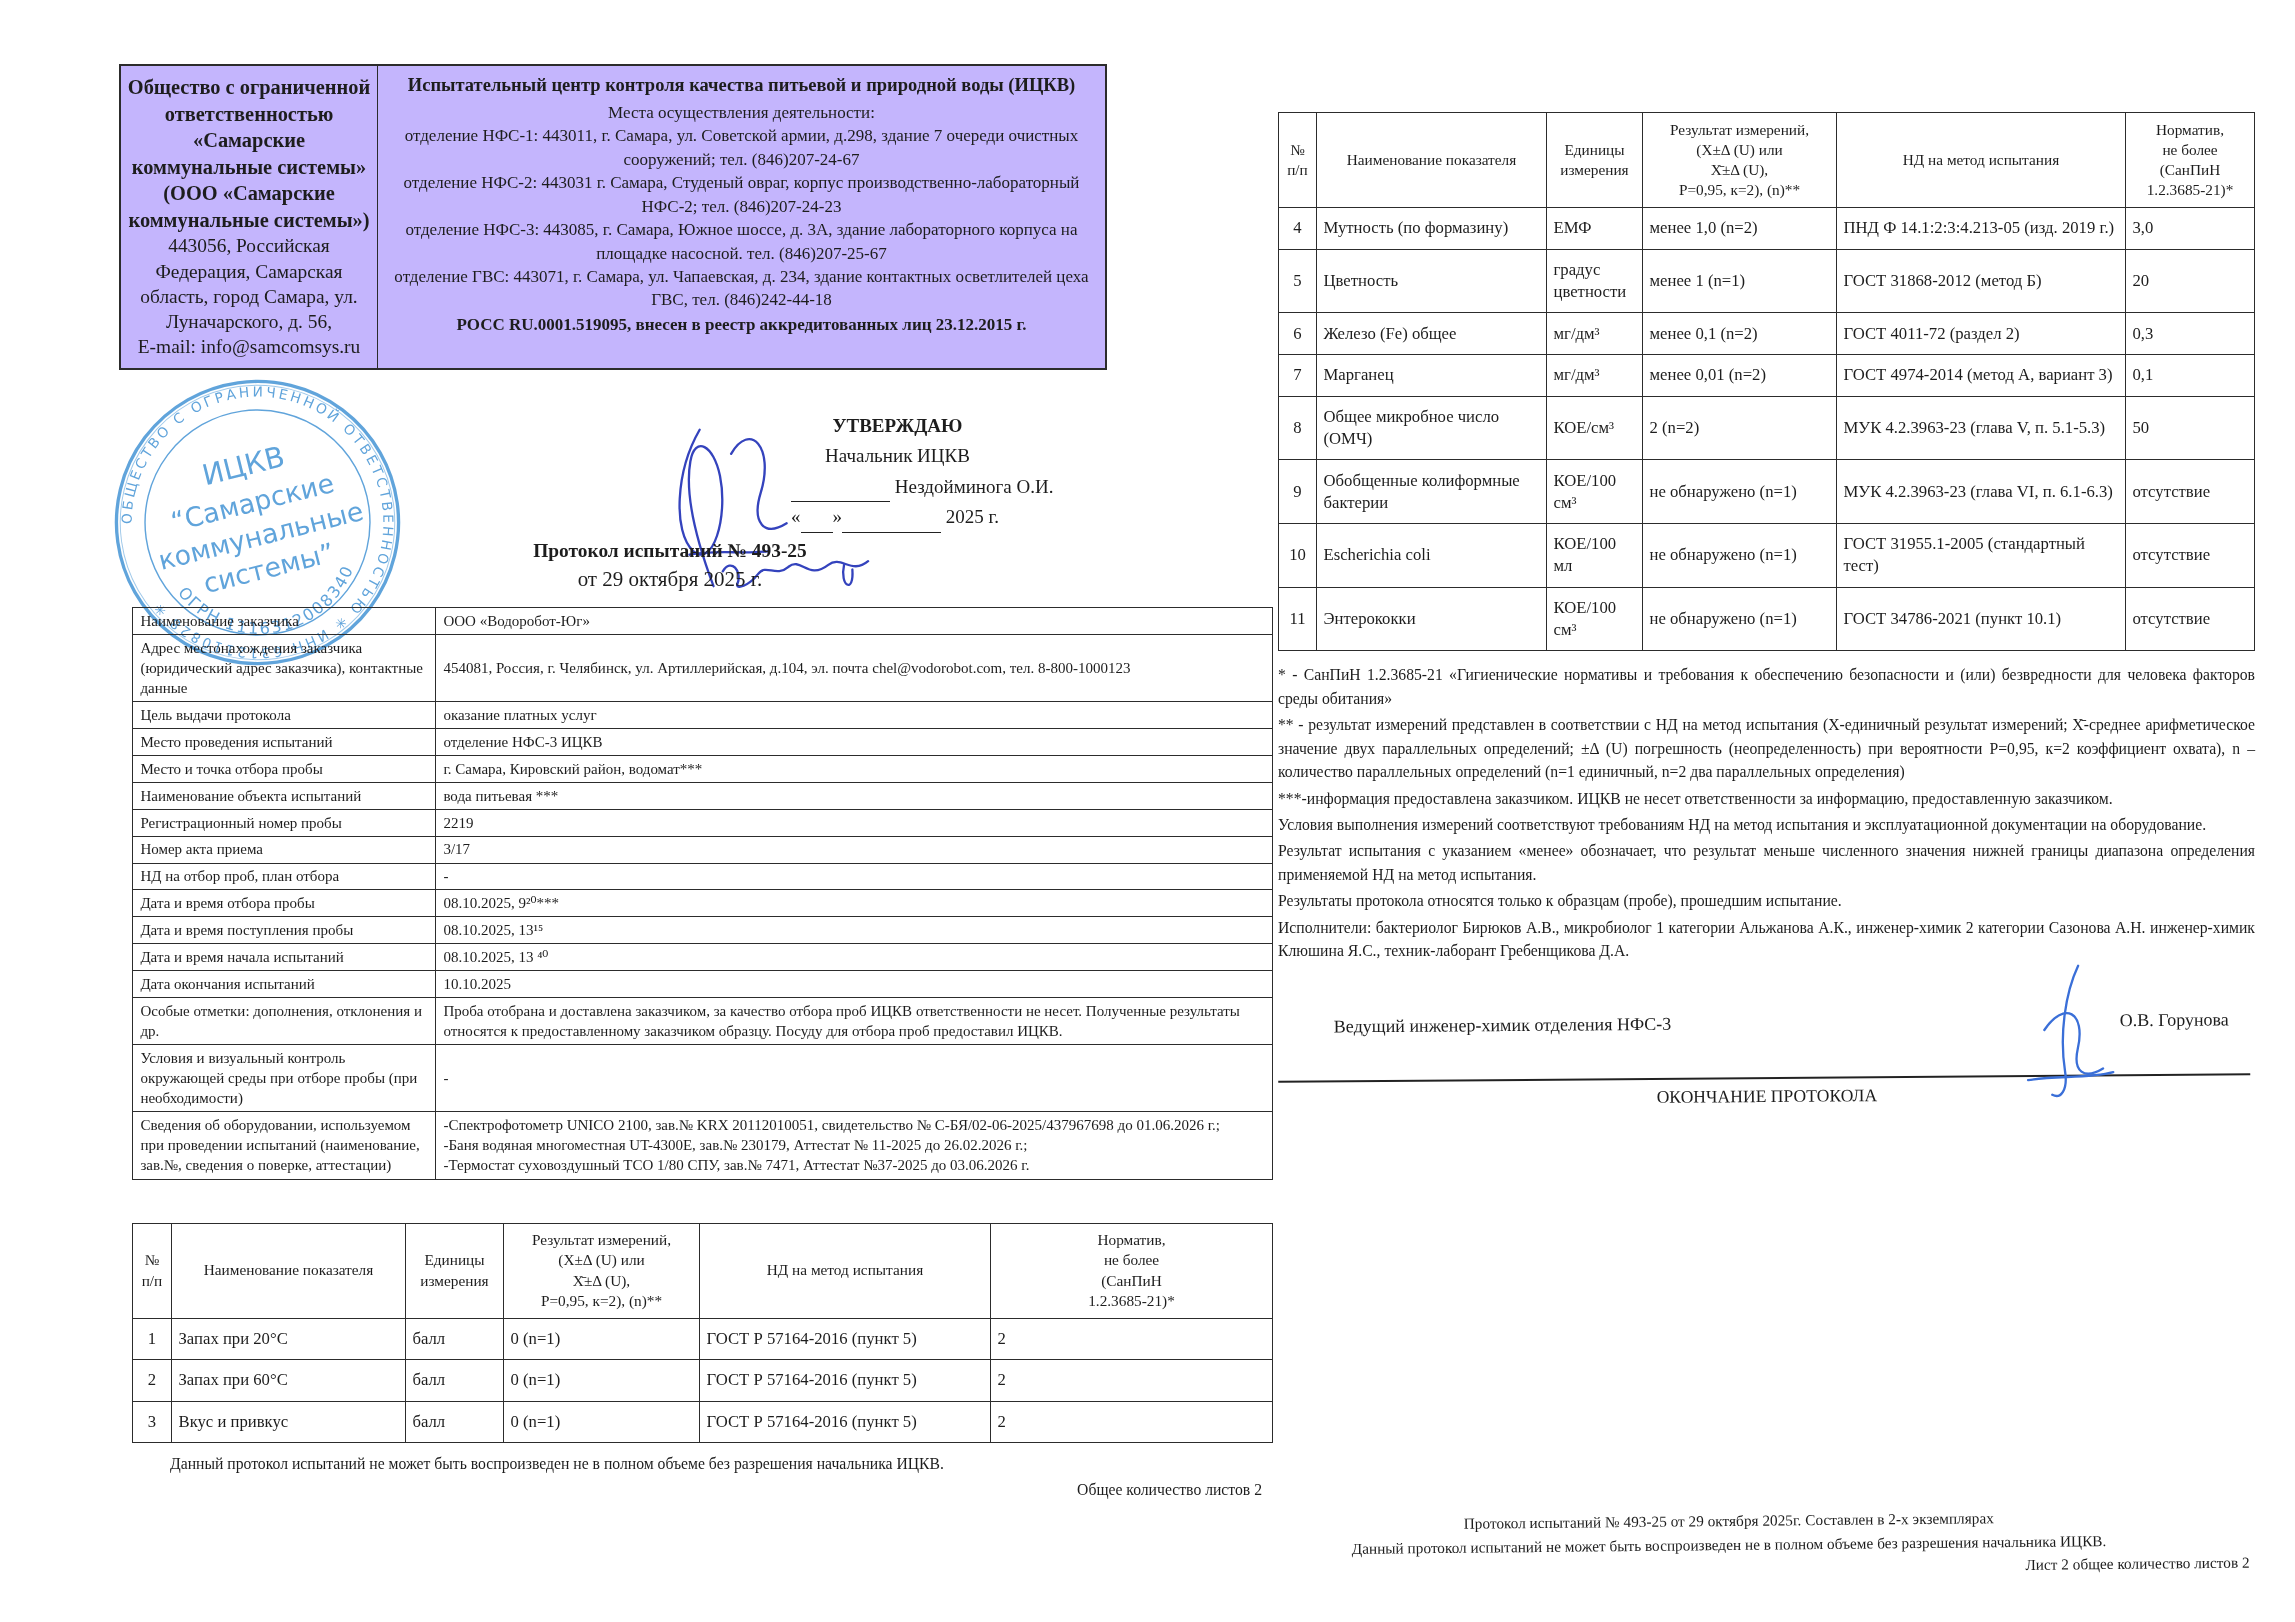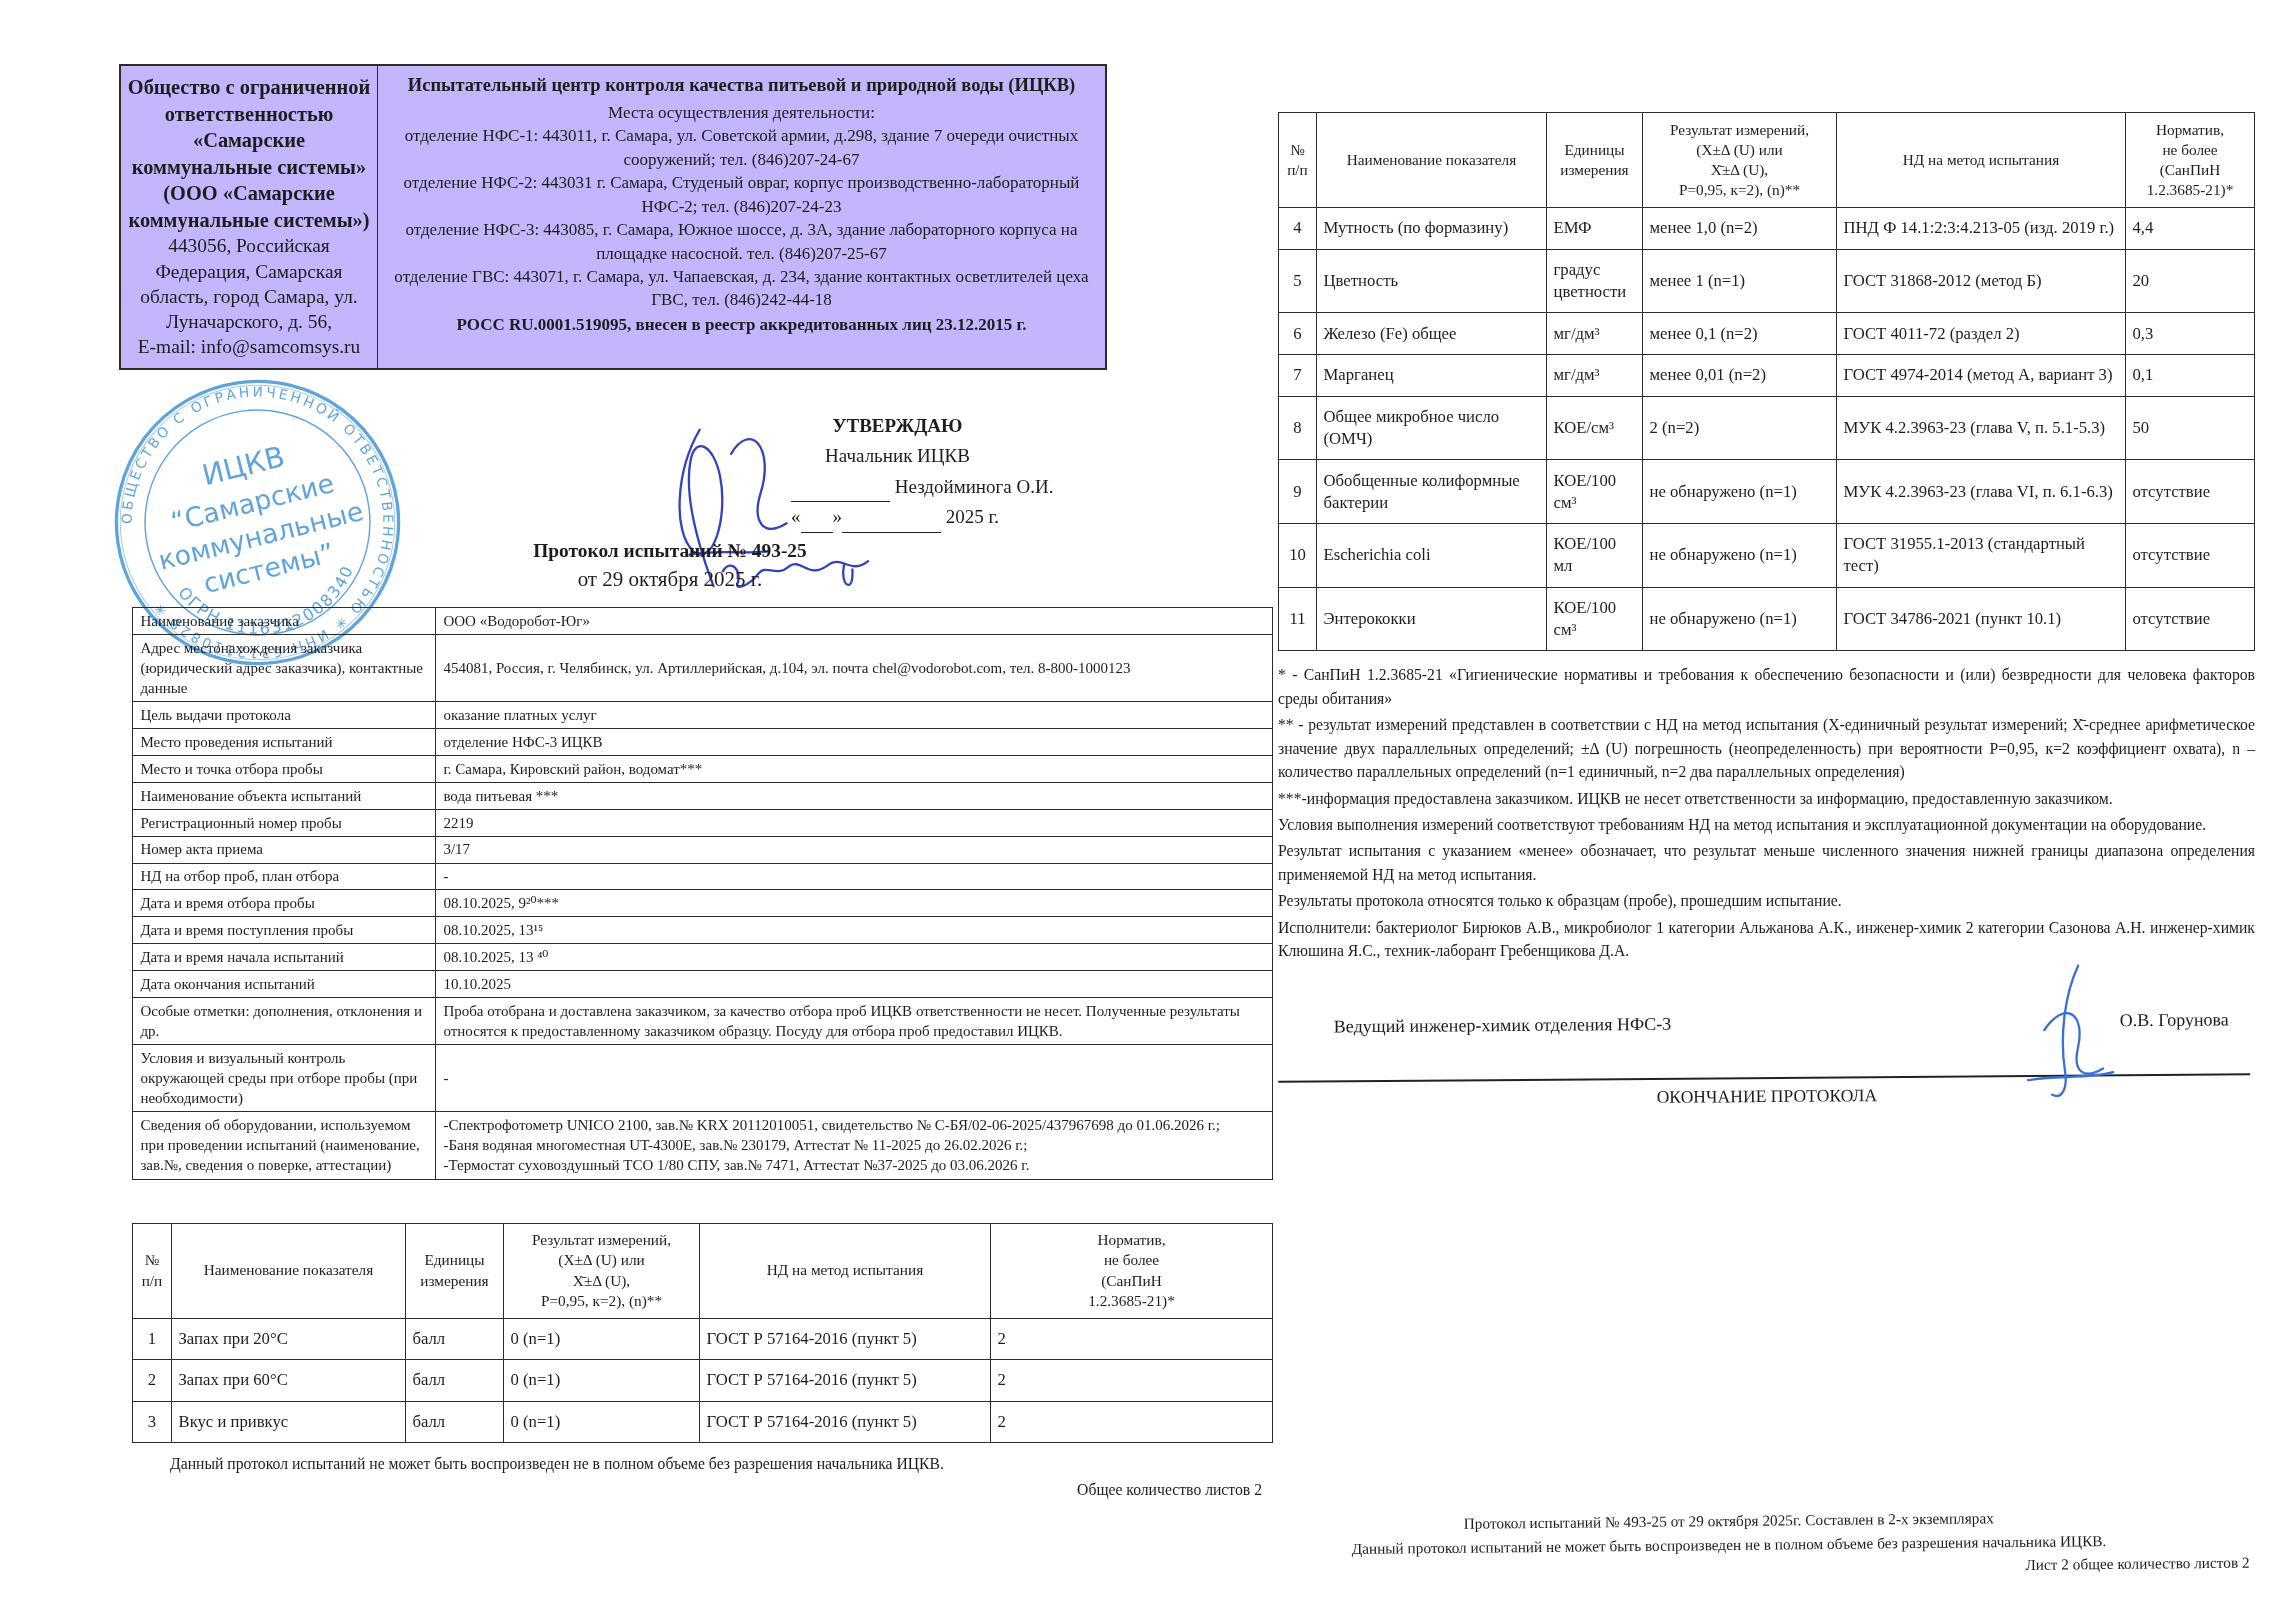--- a/index.html
+++ b/index.html
@@ -316,21 +316,21 @@
 1.2.3685-21)*</th>
         </tr>
       </thead>
       <tbody>
         <tr>
             <td class="num">4</td>
             <td>Мутность (по формазину)</td>
             <td>ЕМФ</td>
             <td>менее 1,0 (n=2)</td>
             <td>ПНД Ф 14.1:2:3:4.213-05 (изд. 2019 г.)</td>
-            <td>4,4</td>
+            <td>3,0</td>
           </tr>
         <tr>
             <td class="num">5</td>
             <td>Цветность</td>
             <td>градус цветности</td>
             <td>менее 1 (n=1)</td>
             <td>ГОСТ 31868-2012 (метод Б)</td>
             <td>20</td>
           </tr>
         <tr>
@@ -363,21 +363,21 @@
             <td>КОЕ/100 см³</td>
             <td>не обнаружено (n=1)</td>
             <td>МУК 4.2.3963-23 (глава VI, п. 6.1-6.3)</td>
             <td>отсутствие</td>
           </tr>
         <tr>
             <td class="num">10</td>
             <td>Escherichia coli</td>
             <td>КОЕ/100 мл</td>
             <td>не обнаружено (n=1)</td>
-            <td>ГОСТ 31955.1-2013 (стандартный тест)</td>
+            <td>ГОСТ 31955.1-2005 (стандартный тест)</td>
             <td>отсутствие</td>
           </tr>
         <tr>
             <td class="num">11</td>
             <td>Энтерококки</td>
             <td>КОЕ/100 см³</td>
             <td>не обнаружено (n=1)</td>
             <td>ГОСТ 34786-2021 (пункт 10.1)</td>
             <td>отсутствие</td>
           </tr>

